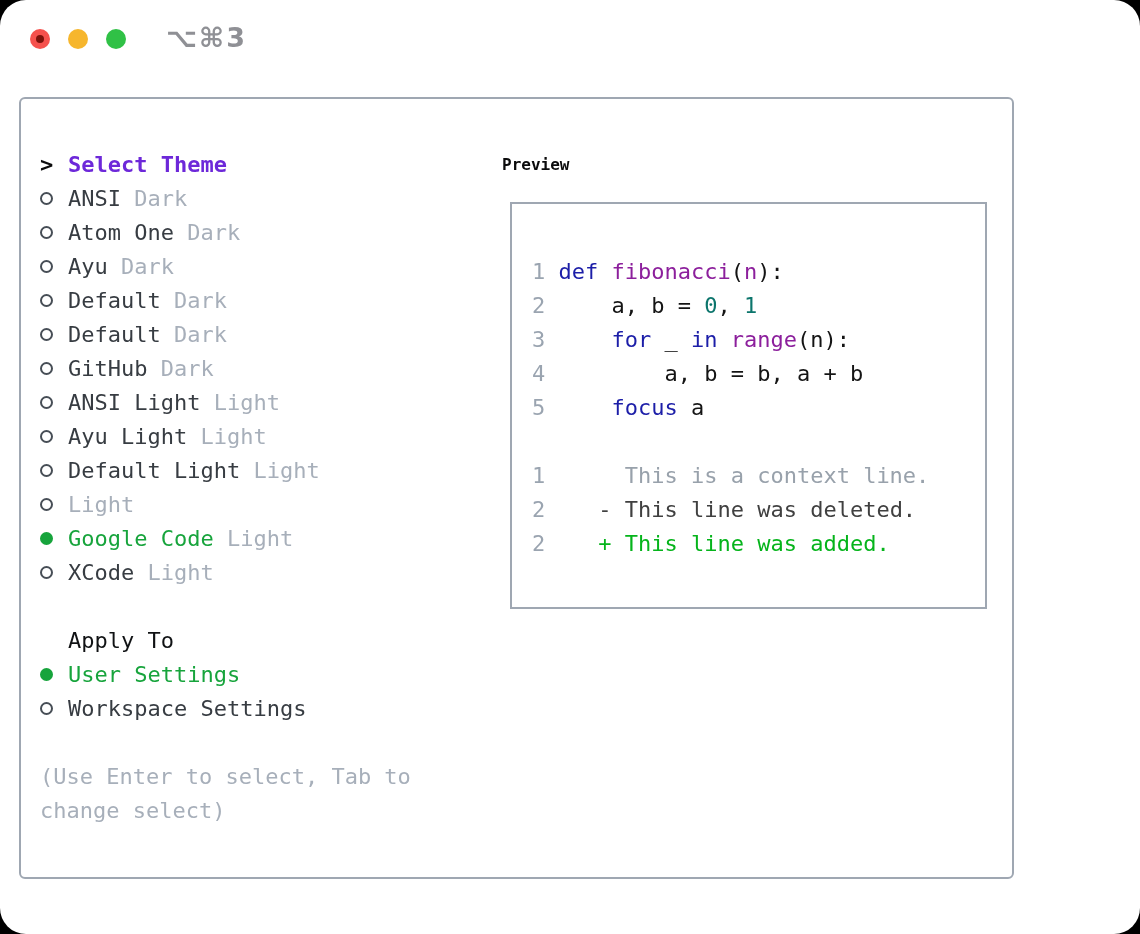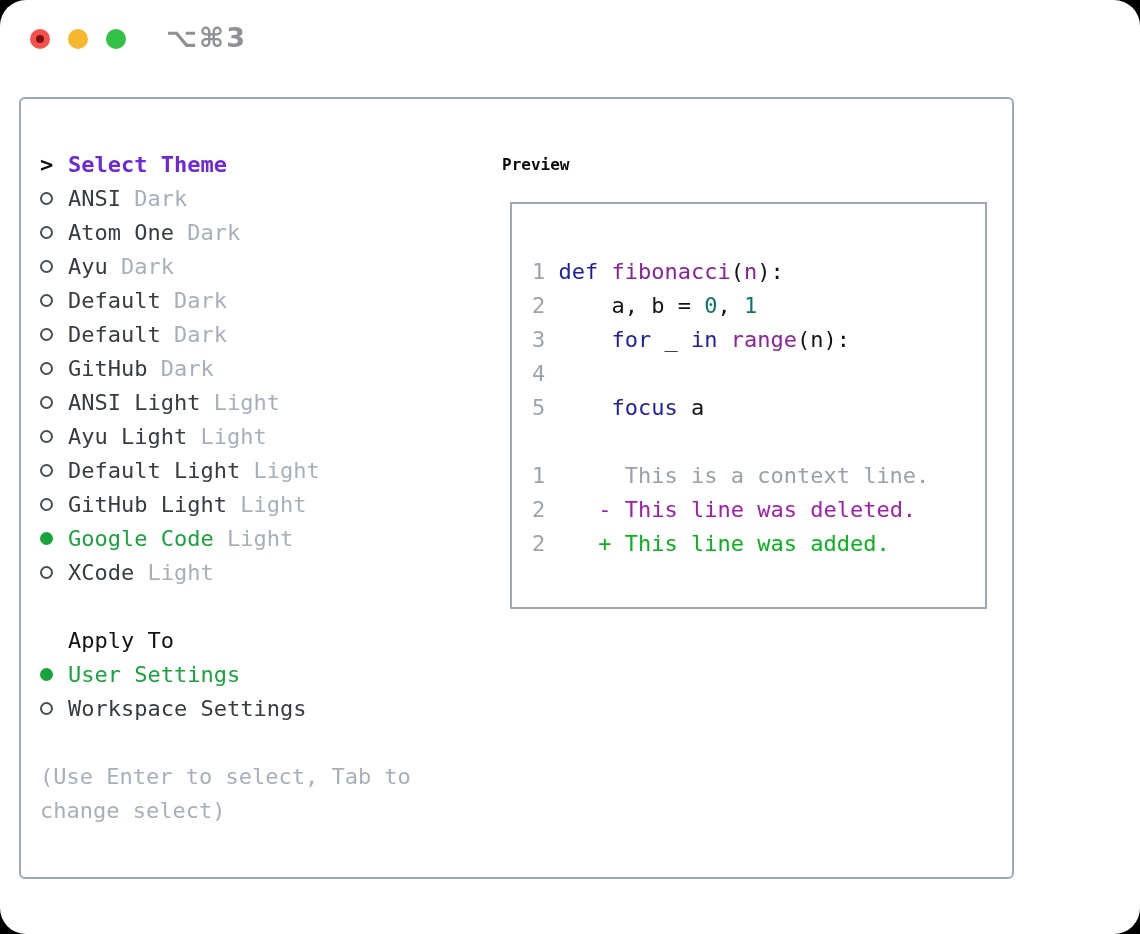--- a/index.html
+++ b/index.html
@@ -77,21 +77,21 @@
       <div>
           <div class="row"><span class="marker"><span class="bullet"></span></span><span class="name">ANSI </span><span class="variant">Dark</span></div>
           <div class="row"><span class="marker"><span class="bullet"></span></span><span class="name">Atom One </span><span class="variant">Dark</span></div>
           <div class="row"><span class="marker"><span class="bullet"></span></span><span class="name">Ayu </span><span class="variant">Dark</span></div>
           <div class="row"><span class="marker"><span class="bullet"></span></span><span class="name">Default </span><span class="variant">Dark</span></div>
           <div class="row"><span class="marker"><span class="bullet"></span></span><span class="name">Default </span><span class="variant">Dark</span></div>
           <div class="row"><span class="marker"><span class="bullet"></span></span><span class="name">GitHub </span><span class="variant">Dark</span></div>
           <div class="row"><span class="marker"><span class="bullet"></span></span><span class="name">ANSI Light </span><span class="variant">Light</span></div>
           <div class="row"><span class="marker"><span class="bullet"></span></span><span class="name">Ayu Light </span><span class="variant">Light</span></div>
           <div class="row"><span class="marker"><span class="bullet"></span></span><span class="name">Default Light </span><span class="variant">Light</span></div>
-          <div class="row"><span class="marker"><span class="bullet"></span></span><span class="name">GitHub Light </span><span class="variant">Light</span></div>
+          <div class="row"><span class="marker"><span class="bullet"></span></span><span class="variant">Light</span></div>
           <div class="row selected"><span class="marker"><span class="bullet filled"></span></span><span class="name">Google Code </span><span class="variant">Light</span></div>
           <div class="row"><span class="marker"><span class="bullet"></span></span><span class="name">XCode </span><span class="variant">Light</span></div>
         </div>
       <div class="row"></div>
       <div class="row">
         <span class="marker"></span>
         <span class="apply-hdr">Apply To</span>
       </div>
       <div>
           <div class="row selected"><span class="marker"><span class="bullet filled"></span></span><span class="name">User Settings</span></div>
@@ -104,25 +104,25 @@
         </div>
     </div>
 
     <div class="preview-title">Preview</div>
 
     <div class="preview-box">
       <div>
           <div class="code-line"><span style="color: rgb(154, 164, 176);">1</span><span style="color: rgb(20, 20, 20);"> </span><span style="color: rgb(28, 30, 168);">def</span><span style="color: rgb(20, 20, 20);"> </span><span style="color: rgb(140, 31, 156);">fibonacci</span><span style="color: rgb(20, 20, 20);">(</span><span style="color: rgb(140, 31, 156);">n</span><span style="color: rgb(20, 20, 20);">):</span></div>
           <div class="code-line"><span style="color: rgb(154, 164, 176);">2</span><span style="color: rgb(20, 20, 20);">     a, b = </span><span style="color: rgb(12, 117, 108);">0</span><span style="color: rgb(20, 20, 20);">, </span><span style="color: rgb(12, 117, 108);">1</span></div>
           <div class="code-line"><span style="color: rgb(154, 164, 176);">3</span><span style="color: rgb(20, 20, 20);">     </span><span style="color: rgb(28, 30, 168);">for</span><span style="color: rgb(20, 20, 20);"> _ </span><span style="color: rgb(28, 30, 168);">in</span><span style="color: rgb(20, 20, 20);"> </span><span style="color: rgb(140, 31, 156);">range</span><span style="color: rgb(20, 20, 20);">(n):</span></div>
-          <div class="code-line"><span style="color: rgb(154, 164, 176);">4</span></div>
+          <div class="code-line"><span style="color: rgb(154, 164, 176);">4</span><span style="color: rgb(20, 20, 20);">         a, b = b, a + b</span></div>
           <div class="code-line"><span style="color: rgb(154, 164, 176);">5</span><span style="color: rgb(20, 20, 20);">     </span><span style="color: rgb(28, 30, 168);">focus</span><span style="color: rgb(20, 20, 20);"> a</span></div>
         </div>
       <div class="spacer"></div>
       <div>
           <div class="code-line"><span style="color: rgb(154, 164, 176);">1</span><span style="color: rgb(152, 161, 171);">      This is a context line.</span></div>
-          <div class="code-line"><span style="color: rgb(154, 164, 176);">2</span><span style="color: rgb(20, 20, 20);">    </span><span style="color: #a21caf;">- This line was deleted.</span></div>
+          <div class="code-line"><span style="color: rgb(154, 164, 176);">2</span><span style="color: rgb(20, 20, 20);">    </span><span style="color: #404040;">- This line was deleted.</span></div>
           <div class="code-line"><span style="color: rgb(154, 164, 176);">2</span><span style="color: rgb(20, 20, 20);">    </span><span style="color: rgb(5, 180, 27);">+ This line was added.</span></div>
         </div>
     </div>
 
   </div>
 </div>
 
 </body></html>

